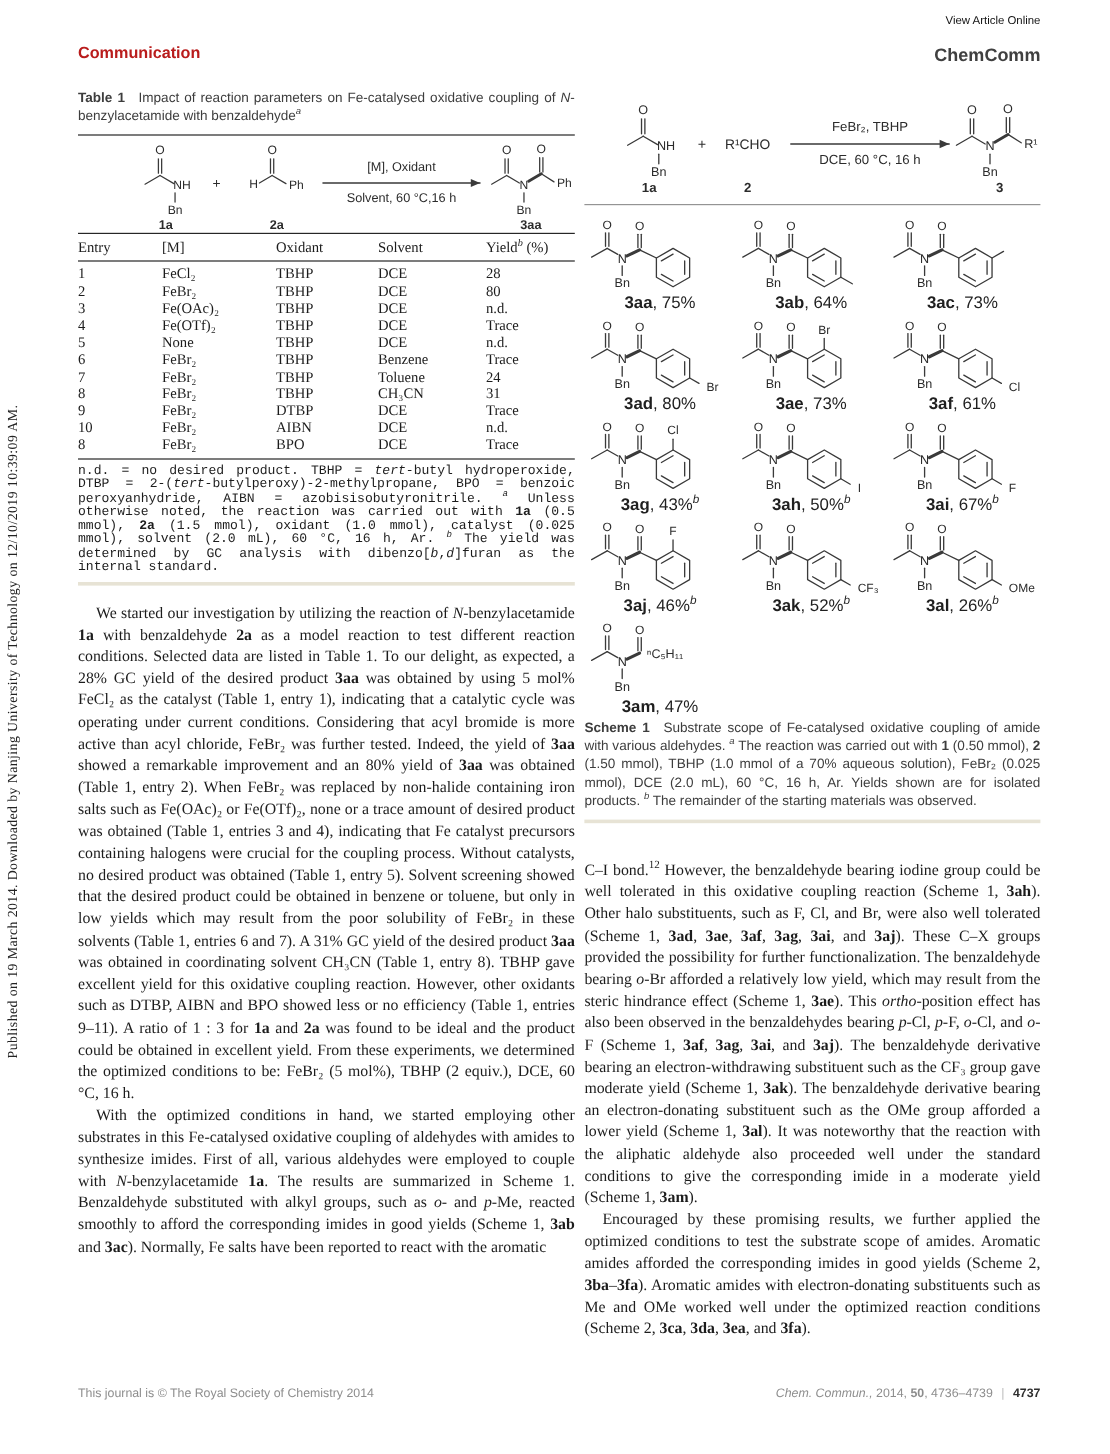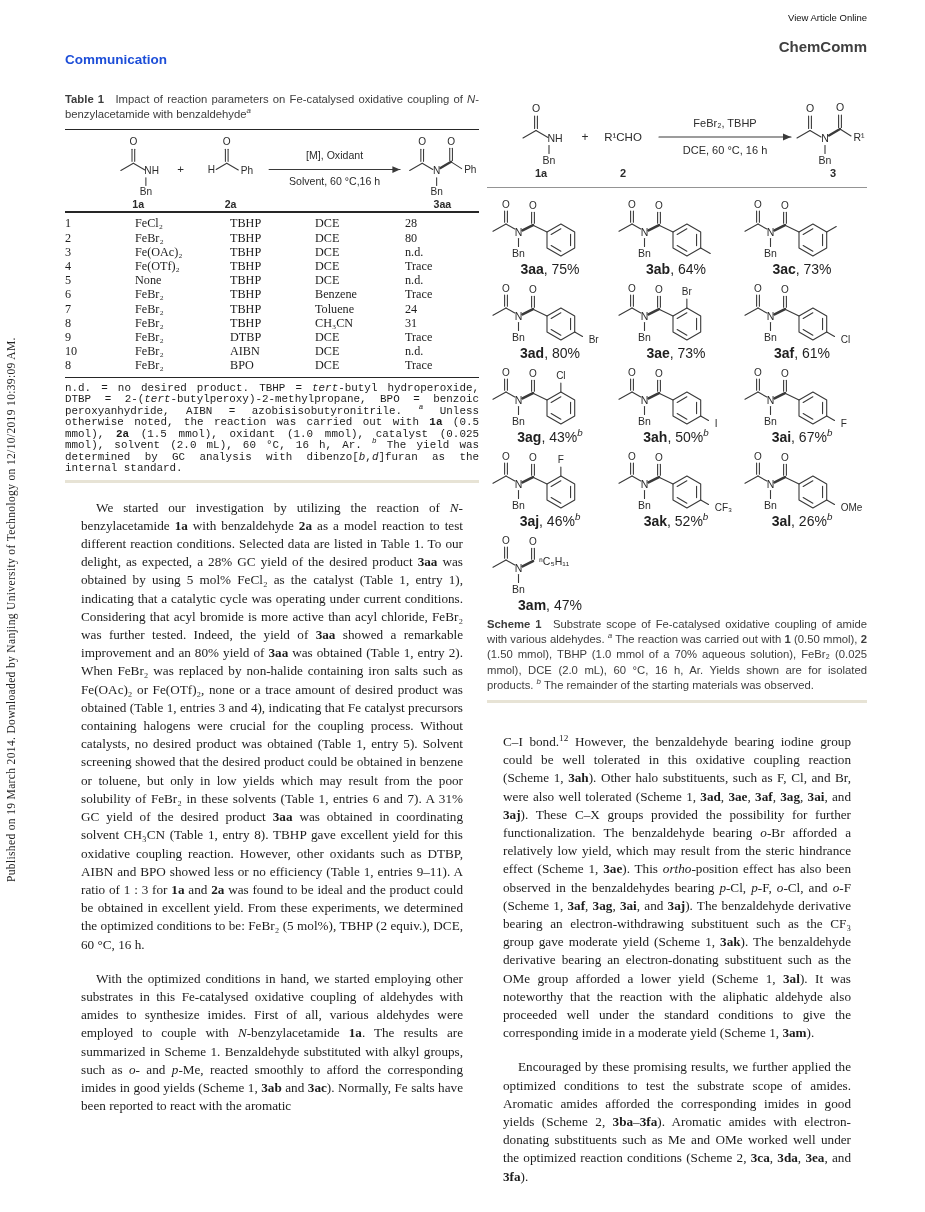--- a/index.html
+++ b/index.html
@@ -3,45 +3,45 @@
 <meta charset="utf-8">
 <style>
   html,body{margin:0;padding:0;background:#9a9a9a;}
   #page{position:relative;width:925px;height:1212px;background:#ffffff;overflow:hidden;
         font-family:"Liberation Serif",serif;color:#1c1c1c;margin:0 auto;}
   sup{font-size:0.7em;line-height:0;}
   #sidebar-text{position:absolute;left:5px;top:182px;height:700px;writing-mode:vertical-rl;
         transform:rotate(180deg);font-size:11.5px;color:#222;letter-spacing:.35px;white-space:nowrap;}
   #vao{position:absolute;top:12px;right:58px;font-family:"Liberation Sans",sans-serif;
         font-size:9.5px;font-weight:normal;color:#111;}
-  #comm{position:absolute;top:52px;left:65px;font-family:"Liberation Sans",sans-serif;
-        font-size:13.5px;font-weight:bold;color:#1d4ed8;}
+  #comm{position:absolute;top:36px;left:65px;font-family:"Liberation Sans",sans-serif;
+        font-size:13.5px;font-weight:bold;color:#b91c1c;}
   #chemcomm{position:absolute;top:38px;right:58px;font-family:"Liberation Sans",sans-serif;
         font-size:15px;font-weight:bold;color:#404040;}
-  .cols{position:absolute;top:92px;left:65px;display:flex;gap:8px;justify-content:flex-end;}
+  .cols{position:absolute;top:75px;left:65px;display:flex;gap:8px;justify-content:flex-end;}
   .colL{width:414px;}
   .colR{width:380px;}
   .caption{font-family:"Liberation Sans",sans-serif;font-size:11.3px;line-height:15.2px;
         color:#3d3d3d;text-align:justify;}
   .colL .caption{margin-bottom:7px;}
   .colR .caption{margin-top:4px;}
   .ruleH{border-top:1.5px solid #262626;}
   .ruleM{border-top:1.3px solid #262626;}
   .ruleT{border-top:1px solid #262626;}
   .tanrule{height:3px;background:#e7e3d5;}
   .colL .tanrule{margin-top:5px;}
   .colR .tanrule{margin-top:7px;}
   svg{display:block;}
   #page svg text{font-family:"Liberation Sans",sans-serif;fill:#2b2b2b;}
   .t-head,.t-row{display:grid;grid-template-columns:70px 95px 85px 90px 74px;}
   .t-head{font-size:12.2px;padding:4px 0 3px;}
   #t1rows{padding:3px 0 4px;}
   .t-row{font-size:12.2px;line-height:14.2px;}
   .fnote{font-size:10.9px;line-height:11.5px;text-align:justify;margin-top:5px;color:#1c1c1c;font-family:Liberation Mono, monospace;}
-  .bodytext p{font-size:13.2px;line-height:18.2px;text-align:justify;margin:16px;}
+  .bodytext p{font-size:13.2px;line-height:18.2px;text-align:justify;margin:0;}
   .ind{text-indent:15px;}
   .colL .bodytext{margin-top:14px;}
   .colR .bodytext{margin-top:30px;}
   .schemeDivider{border-top:1px solid #949494;margin:3px 0 6px;}
   .pgrid{display:grid;grid-template-columns:repeat(3,126px);row-gap:1px;}
   .pcell{text-align:center;}
   .plabel{font-family:"Liberation Sans",sans-serif;font-size:14px;color:#1f1f1f;margin-top:-1px;}
   #footer{position:absolute;left:65px;right:58px;top:1156px;display:flex;justify-content:space-between;
         font-family:"Liberation Sans",sans-serif;font-size:10.3px;color:#8d8d8d;}
   #footer .sep{margin:0 7px;color:#bdbdbd;}
@@ -93,20 +93,27 @@
           <text x="386" y="67.5" font-size="10.5" text-anchor="middle" font-weight="normal">Bn</text>
           <line x1="390" y1="39.5" x2="401" y2="33" stroke="#3a3a3a" stroke-width="2.4" stroke-linecap="round"></line>
           <line x1="399.6" y1="19" x2="399.6" y2="31.5" stroke="#3a3a3a" stroke-width="1.1" stroke-linecap="round"></line>
           <line x1="402.4" y1="19" x2="402.4" y2="31.5" stroke="#3a3a3a" stroke-width="1.1" stroke-linecap="round"></line>
           <text x="401" y="15" font-size="10.5" text-anchor="middle" font-weight="normal">O</text>
           <line x1="401" y1="33" x2="412" y2="40" stroke="#3a3a3a" stroke-width="1.1" stroke-linecap="round"></line>
           <text x="421" y="44.5" font-size="10.5" text-anchor="middle" font-weight="normal">Ph</text>
           <text x="392" y="81" font-size="11" text-anchor="middle" font-weight="bold">3aa</text>
         </svg>
       <div class="ruleT"></div>
+      <div class="t-head">
+          <div>Entry</div>
+          <div>[M]</div>
+          <div>Oxidant</div>
+          <div>Solvent</div>
+          <div>Yield<sup><i>b</i></sup> (%)</div>
+        </div>
       <div class="ruleM"></div>
       <div id="t1rows">
           <div class="t-row">
             <div>1</div>
             <div>FeCl₂</div>
             <div>TBHP</div>
             <div>DCE</div>
             <div>28</div>
           </div>
           <div class="t-row">
@@ -530,13 +537,19 @@
         </div>
       <div class="caption"><b>Scheme 1</b> Substrate scope of Fe-catalysed oxidative coupling of amide with various aldehydes. <sup><i>a</i></sup> The reaction was carried out with <b>1</b> (0.50 mmol), <b>2</b> (1.50 mmol), TBHP (1.0 mmol of a 70% aqueous solution), FeBr₂ (0.025 mmol), DCE (2.0 mL), 60 °C, 16 h, Ar. Yields shown are for isolated products. <sup><i>b</i></sup> The remainder of the starting materials was observed.</div>
       <div class="tanrule"></div>
       <div class="bodytext rt">
         <p>C–I bond.<sup>12</sup> However, the benzaldehyde bearing iodine group could be well tolerated in this oxidative coupling reaction (Scheme 1, <b>3ah</b>). Other halo substituents, such as F, Cl, and Br, were also well tolerated (Scheme 1, <b>3ad</b>, <b>3ae</b>, <b>3af</b>, <b>3ag</b>, <b>3ai</b>, and <b>3aj</b>). These C–X groups provided the possibility for further functionalization. The benzaldehyde bearing <i>o</i>-Br afforded a relatively low yield, which may result from the steric hindrance effect (Scheme 1, <b>3ae</b>). This <i>ortho</i>-position effect has also been observed in the benzaldehydes bearing <i>p</i>-Cl, <i>p</i>-F, <i>o</i>-Cl, and <i>o</i>-F (Scheme 1, <b>3af</b>, <b>3ag</b>, <b>3ai</b>, and <b>3aj</b>). The benzaldehyde derivative bearing an electron-withdrawing substituent such as the CF₃ group gave moderate yield (Scheme 1, <b>3ak</b>). The benzaldehyde derivative bearing an electron-donating substituent such as the OMe group afforded a lower yield (Scheme 1, <b>3al</b>). It was noteworthy that the reaction with the aliphatic aldehyde also proceeded well under the standard conditions to give the corresponding imide in a moderate yield (Scheme 1, <b>3am</b>).</p>
         <p class="ind">Encouraged by these promising results, we further applied the optimized conditions to test the substrate scope of amides. Aromatic amides afforded the corresponding imides in good yields (Scheme 2, <b>3ba</b>–<b>3fa</b>). Aromatic amides with electron-donating substituents such as Me and OMe worked well under the optimized reaction conditions (Scheme 2, <b>3ca</b>, <b>3da</b>, <b>3ea</b>, and <b>3fa</b>).</p>
       </div>
     </div>
   </div>
 
+  <div id="footer">
+    <span>This journal is © The Royal Society of Chemistry 2014</span>
+    <span>
+      <span><i>Chem. Commun.,</i> 2014, <b>50</b>, 4736–4739</span><span class="sep">|</span><b class="pgno">4737</b>
+    </span>
+  </div>
 </div>
 
 </body></html>

